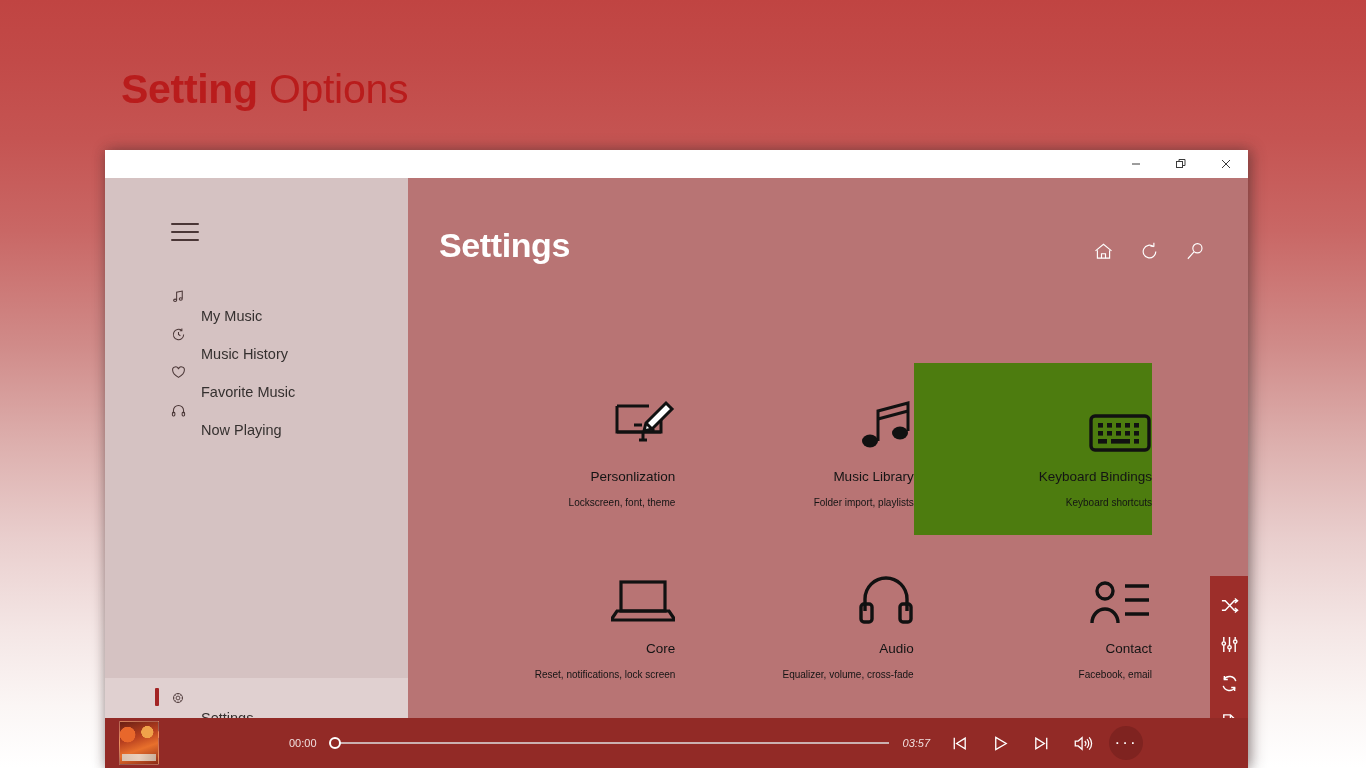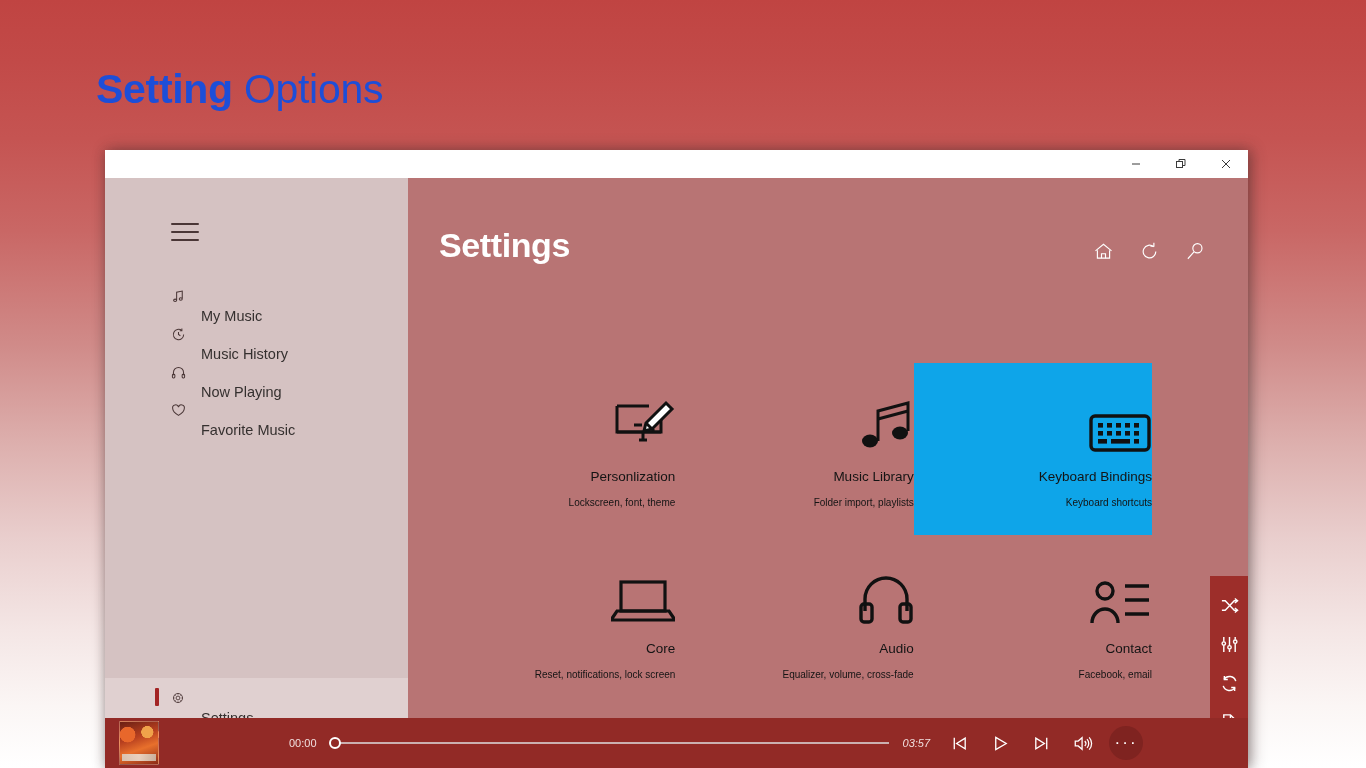--- a/index.html
+++ b/index.html
@@ -8,22 +8,22 @@
     font-family:"Liberation Sans", sans-serif;
     background:linear-gradient(to bottom,
       #c04442 0%, #c24a48 8%, #c55452 18%, #c96765 30%,
       #d08b89 45%, #ddb0ae 58%, #e9cecd 70%, #f4e6e5 82%,
       #fbf6f5 92%, #ffffff 100%);
     position:relative;
   }
 
   
   .page-title {
-    position:absolute; left:96px; top:66px;
-    font-size:41px; color:#1d4ed8; letter-spacing:-0.3px;
+    position:absolute; left:121px; top:66px;
+    font-size:41px; color:#b91c1c; letter-spacing:-0.3px;
     white-space:nowrap;
   }
   .page-title .b { font-weight:bold; }
   .page-title .n { font-weight:normal; }
 
   
   .app-window {
     position:absolute; left:105px; top:150px;
     width:1143px; height:618px;
     box-shadow:3px 0 14px rgba(60,40,40,.45), 0 2px 10px rgba(60,40,40,.25);
@@ -90,21 +90,21 @@
   .tile-grid {
     position:absolute; left:29px; top:185px; width:715px;
     display:grid; grid-template-columns:repeat(3,1fr);
     row-gap:0px;
   }
   .tile {
     height:172px; display:flex; flex-direction:column;
     align-items:flex-end; justify-content:center; text-align:center;
     padding-top:4px;
   }
-  .tile.hover { background:#0ea5e9; }
+  .tile.hover { background:#4d7c0f; }
   .tile-ico { height:60px; display:flex; align-items:flex-end; justify-content:center; color:#111; }
   .tile-ico svg { display:block; }
   .tile-name { margin-top:14px; font-size:13.5px; color:#141414; }
   .tile-desc { margin-top:13px; font-size:10px; color:#141414; }
 
   
   .side-toolbar {
     position:absolute; right:0; top:398px; width:38px;
     background:#9d2e2a; display:flex; flex-direction:column;
     align-items:center; padding:10px 0 6px;
@@ -219,35 +219,35 @@
               <path d="M11.6 1.6v2.3H9.3"></path>
               <path d="M8 5.2V8l2 1.3"></path>
             </svg>
           </span>
           <span class="nav-label">Music History</span>
         </div>
 
         <div class="nav-item">
           <span class="nav-ico">
             <svg width="15" height="15" viewBox="0 0 16 16" fill="none" stroke="currentColor" stroke-width="1.1">
+              <path d="M8 13.2S1.8 9.5 1.8 5.8A3.1 3.1 0 0 1 8 4.5a3.1 3.1 0 0 1 6.2 1.3C14.2 9.5 8 13.2 8 13.2z"></path>
+            </svg>
+          </span>
+          <span class="nav-label">Favorite Music</span>
+        </div>
+
+        <div class="nav-item">
+          <span class="nav-ico">
+            <svg width="15" height="15" viewBox="0 0 16 16" fill="none" stroke="currentColor" stroke-width="1.1">
               <path d="M2.6 11V8a5.4 5.4 0 0 1 10.8 0v3"></path>
               <rect x="1.5" y="9.8" width="2.6" height="4" rx="1"></rect>
               <rect x="11.9" y="9.8" width="2.6" height="4" rx="1"></rect>
             </svg>
           </span>
           <span class="nav-label">Now Playing</span>
-        </div>
-
-        <div class="nav-item">
-          <span class="nav-ico">
-            <svg width="15" height="15" viewBox="0 0 16 16" fill="none" stroke="currentColor" stroke-width="1.1">
-              <path d="M8 13.2S1.8 9.5 1.8 5.8A3.1 3.1 0 0 1 8 4.5a3.1 3.1 0 0 1 6.2 1.3C14.2 9.5 8 13.2 8 13.2z"></path>
-            </svg>
-          </span>
-          <span class="nav-label">Favorite Music</span>
         </div>
       </div>
 
       <div class="sidebar-bottom">
         <div class="nav-item active" style="height:40px;">
           <span class="accent"></span>
           <span class="nav-ico">
             <svg width="14" height="14" viewBox="0 0 16 16" fill="none" stroke="currentColor" stroke-width="1">
               <circle cx="8" cy="8" r="2.2"></circle>
               <circle cx="8" cy="8" r="5.2"></circle>

